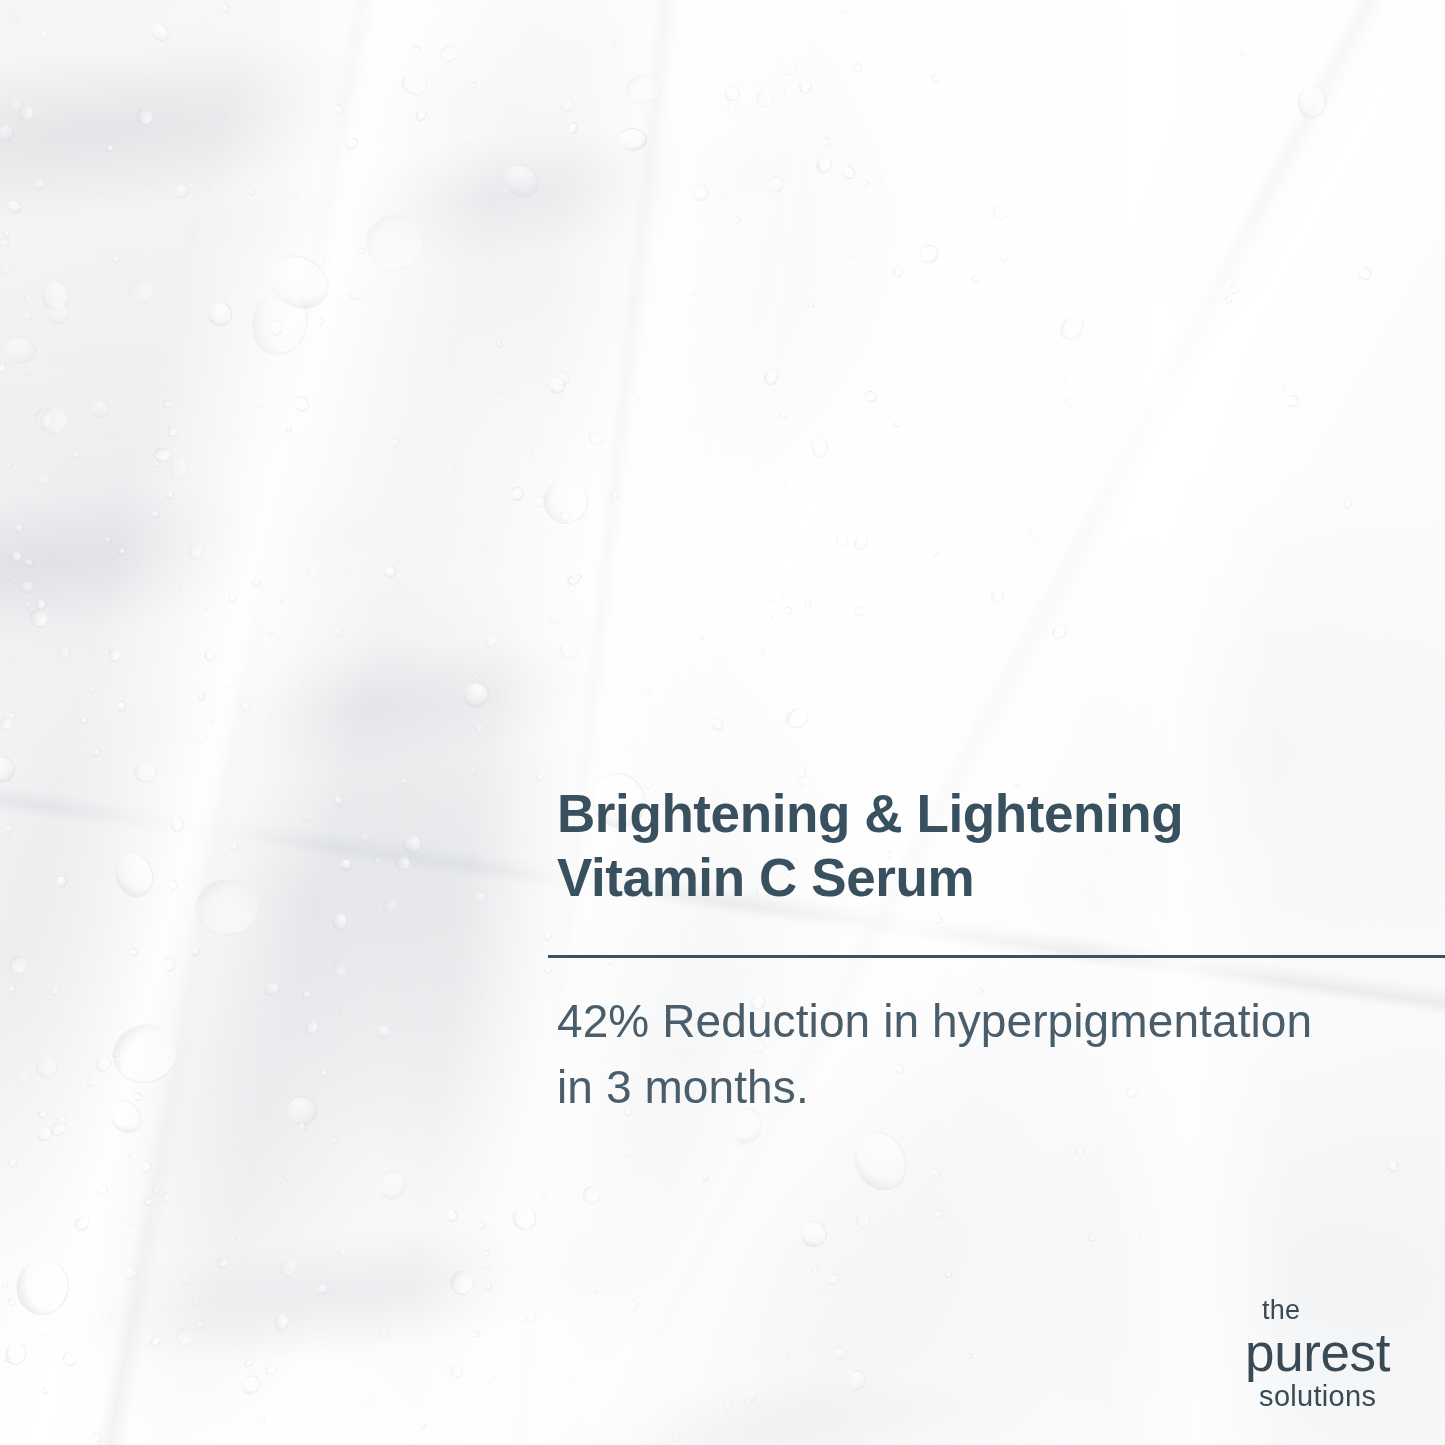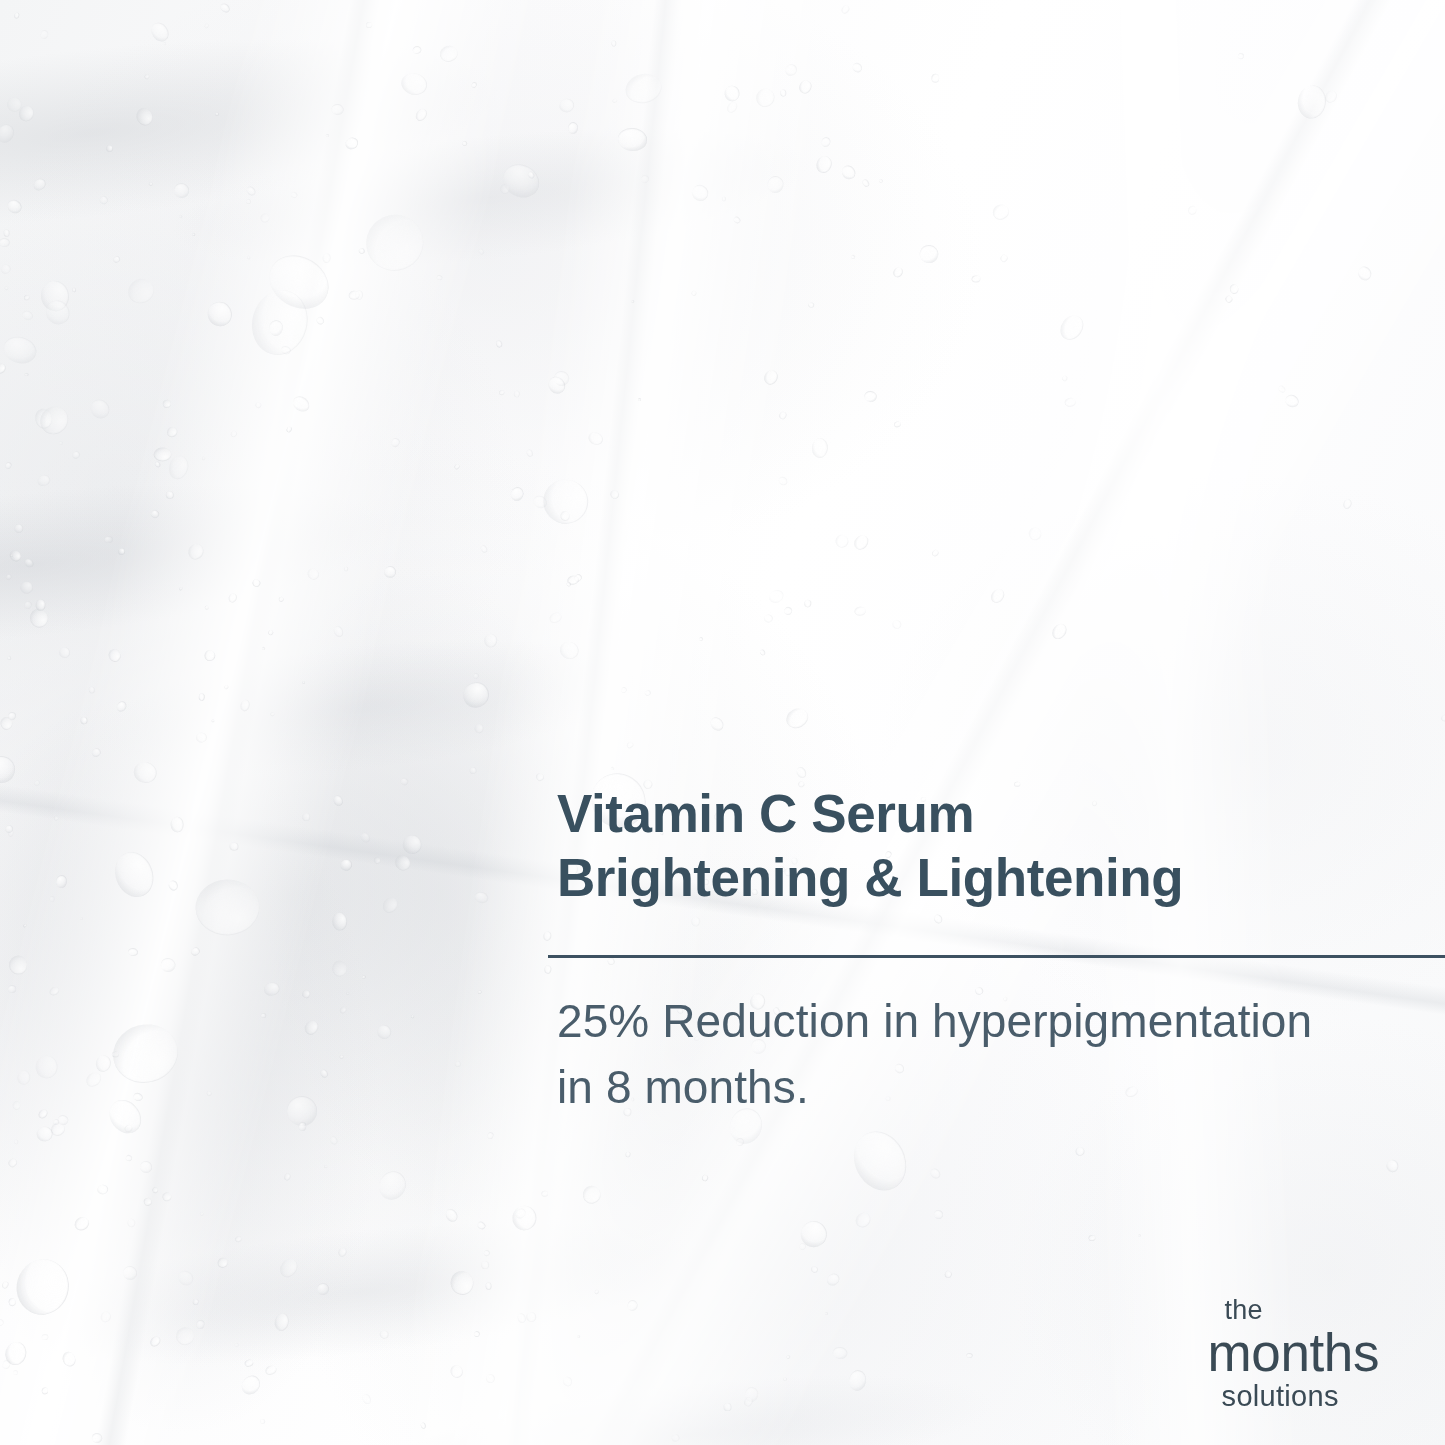--- a/index.html
+++ b/index.html
@@ -132,21 +132,21 @@
     font-size: 46px;
     font-weight: 300;
     color: #4a5d6b;
     line-height: 1.44;
     letter-spacing: 0.1px;
   }
 
   
   .logo {
     position: absolute;
-    right: 66px;
+    right: 55px;
     top: 1297px;
     text-align: right;
     color: #3a4a55;
     line-height: 1;
   }
   .logo-the {
     font-size: 27px;
     font-weight: 300;
     letter-spacing: 0.2px;
     text-align: left;
@@ -594,28 +594,28 @@
       <span style="left: 41.7661px; top: 1334.34px; width: 5.94872px; height: 5.94872px; opacity: 0.43; transform: rotate(1.8deg) scaleX(1.08);"></span>
       <span style="left: 274.887px; top: 1315.2px; width: 13.8307px; height: 13.8307px; opacity: 0.78; transform: rotate(102.3deg) scaleX(1.27);"></span>
       <span style="left: -12.0458px; top: 756.239px; width: 26.6261px; height: 26.6261px; opacity: 0.84; transform: rotate(12.9deg) scaleX(0.99);"></span>
       <span style="left: 807.952px; top: 301.766px; width: 6.29485px; height: 6.29485px; opacity: 0.71; transform: rotate(97.8deg) scaleX(0.85);"></span>
       <span style="left: 52.0748px; top: 1123.45px; width: 12.6097px; height: 12.6097px; opacity: 0.61; transform: rotate(154.3deg) scaleX(1.06);"></span>
       <span style="left: 450.228px; top: 1365.46px; width: 13.1503px; height: 13.1503px; opacity: 0.69; transform: rotate(140.7deg) scaleX(0.92);"></span>
     </div>
 
   <div class="text-block">
     <div class="headline">
+      <div>Brightening &amp; Lightening</div>
       <div>Vitamin C Serum</div>
-      <div>Brightening &amp; Lightening</div>
     </div>
   </div>
 
   <div class="divider"></div>
 
-  <div class="claim">25% Reduction in hyperpigmentation in 8 months.</div>
+  <div class="claim">42% Reduction in hyperpigmentation in 3 months.</div>
 
   <div class="logo">
     <div class="logo-the">the</div>
-    <div class="logo-purest">months</div>
+    <div class="logo-purest">purest</div>
     <div class="logo-solutions">solutions</div>
   </div>
 
 </div>
 
 </body></html>

